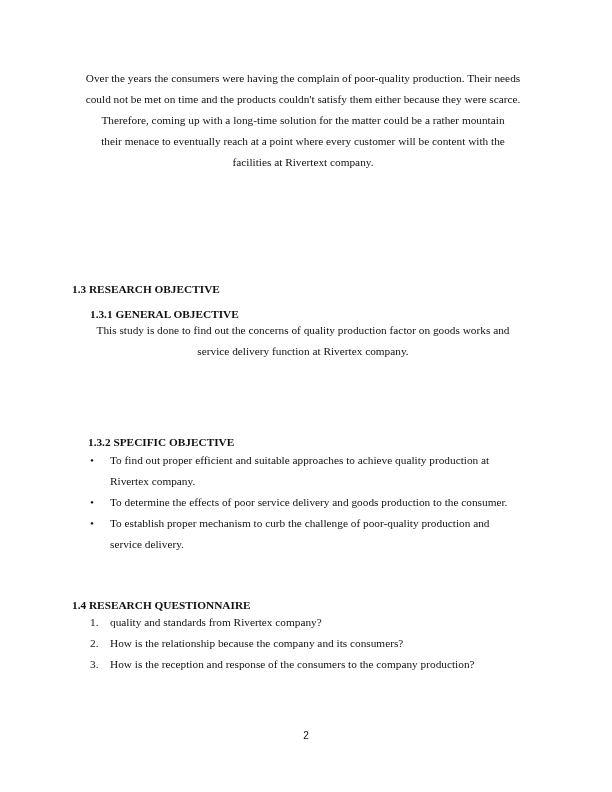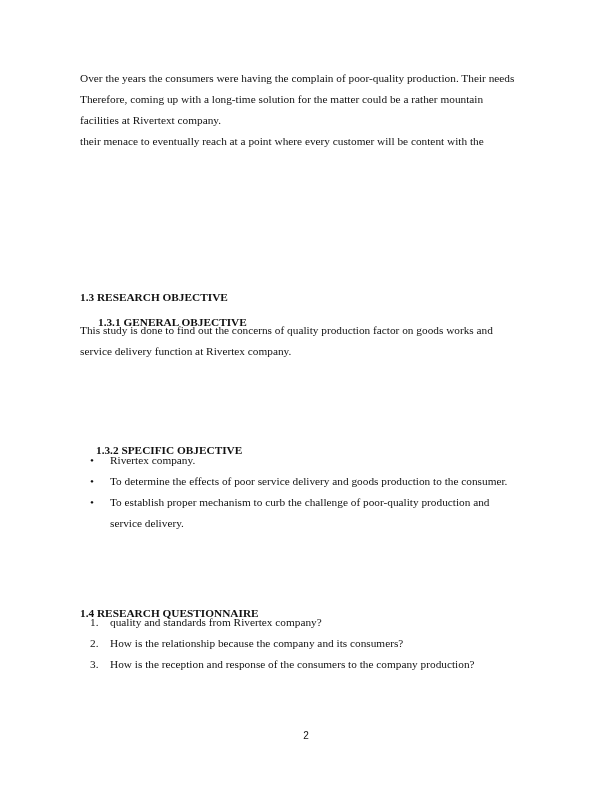--- a/index.html
+++ b/index.html
@@ -1,50 +1,52 @@
 <!DOCTYPE html>
 <html><head>
   <meta charset="utf-8">
   <style>
     html, body { margin: 0; padding: 0; background: #ffffff; }
     body { width: 612px; height: 792px; position: relative; overflow: hidden;
            font-family: "Liberation Serif", serif; color: #111; font-size: 11.3px; }
-    .p { position: absolute; left: 80px; width: 470px; line-height: 21px; margin: 0; }
-    .h { position: absolute; font-weight: bold; font-size: 11.3px; margin: 8px; }
+    .p { position: absolute; left: 68px; width: 470px; line-height: 21px; margin: 0; text-align: center; }
+    .h { position: absolute; font-weight: bold; font-size: 11.3px; margin: 0; }
     ul.bul, ol.num { position: absolute; margin: 0; padding: 0; list-style: none; width: 460px; }
     ul.bul li, ol.num li { position: relative; padding-left: 20px; line-height: 21px; margin-bottom: 0; }
     ul.bul li .marker { position: absolute; left: 0; top: 0; }
     ol.num li .marker { position: absolute; left: 0; top: 0; }
     .pagenum { position: absolute; left: 0; width: 612px; text-align: center; top: 730px;
                font-family: "Liberation Sans", sans-serif; font-size: 10px; }
   </style>
 </head>
 <body>
 
 <div class="p" style="top:68px;">
   <div>Over the years the consumers were having the complain of poor-quality production. Their needs</div>
+  <div>could not be met on time and the products couldn't satisfy them either because they were scarce.</div>
   <div>Therefore, coming up with a long-time solution for the matter could be a rather mountain</div>
+  <div>their menace to eventually reach at a point where every customer will be content with the</div>
   <div>facilities at Rivertext company.</div>
-  <div>their menace to eventually reach at a point where every customer will be content with the</div>
 </div>
 
 <h2 class="h" style="left:72px; top:283px;">1.3 RESEARCH OBJECTIVE</h2>
 
 <h3 class="h" style="left:90px; top:308px;text-align:right;">1.3.1 GENERAL OBJECTIVE</h3>
 
 <div class="p" style="top:320px;">
   <div>This study is done to find out the concerns of quality production factor on goods works and</div>
   <div>service delivery function at Rivertex company.</div>
 </div>
 
 <h3 class="h" style="left:88px; top:436px;text-align:center;">1.3.2 SPECIFIC OBJECTIVE</h3>
 
 <ul class="bul" style="left:90px; top:450px;">
   <li>
     <span class="marker">•</span>
+    <div>To find out proper efficient and suitable approaches to achieve quality production at</div>
     <div>Rivertex company.</div>
   </li>
   <li>
     <span class="marker">•</span>
     <div>To determine the effects of poor service delivery and goods production to the consumer.</div>
   </li>
   <li>
     <span class="marker">•</span>
     <div>To establish proper mechanism to curb the challenge of poor-quality production and</div>
     <div>service delivery.</div>

